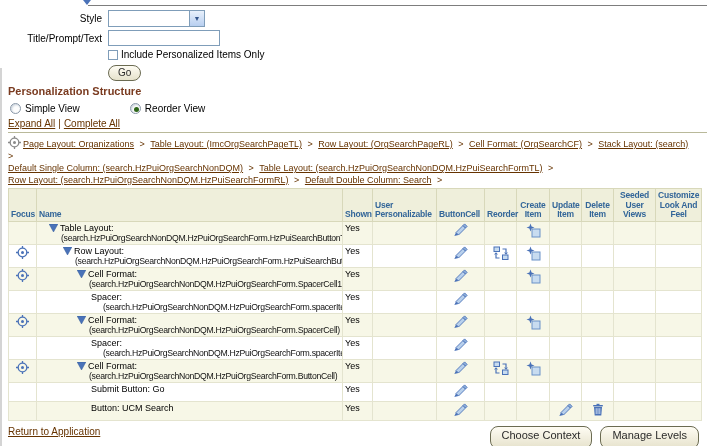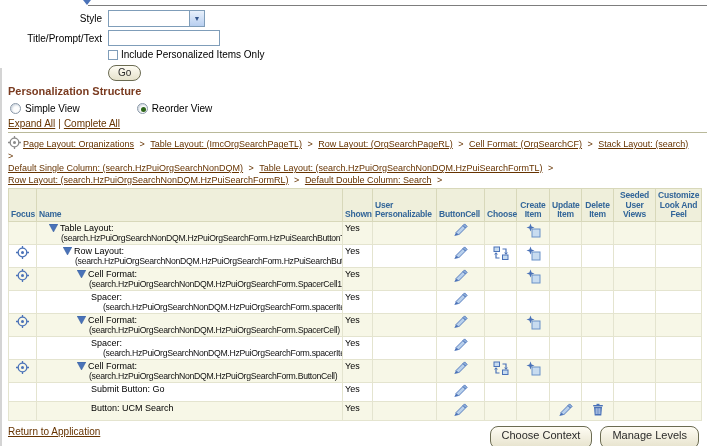--- a/index.html
+++ b/index.html
@@ -22,21 +22,21 @@
   .text-input { width:112px; height:16px; border:1px solid #7f9db9; font-size:10px; padding:0 2px; font-family:"Liberation Sans",sans-serif; }
   .checkbox-row { display:flex; align-items:center; gap:3px; }
   .checkbox { width:10px; height:10px; border:1px solid #7f9db9; background:#fff; display:inline-block; }
   .blaf-btn { font-family:"Liberation Sans",sans-serif; font-size:10px; color:#2b2b2b;
     border:1px solid #6b6b52; border-radius:8px; background:linear-gradient(#fefcf3,#e6e2cc);
     padding:1px 9px 2px; cursor:pointer;text-align:center; }
   .go-row { margin-top:2px; }
 
   
   .section-title { margin:4px 0 0 8px; font-size:11px; font-weight:bold; color:#7a3b20; }
-  .view-row { margin:4px 0 0 10px; display:flex; align-items:center; gap:21px; height:14px; }
+  .view-row { margin:4px 0 0 10px; display:flex; align-items:center; gap:14px; height:14px; }
   .radio-group-item { display:flex; align-items:center; gap:4px; margin-right:36px; }
   .radio { width:11px; height:11px; border-radius:50%; border:1px solid #8a98a8; background:#fdfdfd;
     box-shadow:inset 1px 1px 2px #c9d2dc; position:relative; display:inline-block; }
   .radio.sel::after { content:""; position:absolute; left:3px; top:3px; width:5px; height:5px; border-radius:50%; background:#2d6619; }
   .tree-links { margin:3px 0 0 8px; padding-bottom:3px; border-bottom:1px solid #b9b99a; }
   a.blaf-link, .blaf-link { color:#663300; text-decoration:underline; cursor:pointer; }
   .link-sep { color:#663300; margin:0 3px; }
 
   
   .breadcrumb { margin:3px 8px 0; font-size:9px; line-height:12px; color:#663300; }
@@ -132,21 +132,21 @@
       <col style="width:42px">
       <col style="width:46px">
   </colgroup>
   <thead>
       <tr id="table-head-row">
         <th>Focus</th>
         <th>Name</th>
         <th>Shown</th>
         <th>User Personalizable</th>
         <th>ButtonCell</th>
-        <th>Choose</th>
+        <th>Reorder</th>
         <th class="c">Create Item</th>
         <th class="c">Update Item</th>
         <th class="c">Delete Item</th>
         <th class="c">Seeded User Views</th>
         <th class="c">Customize Look And Feel</th>
       </tr>
     </thead>
   <tbody id="table-body">
       <tr class="beige">
         <td class="center"></td>

